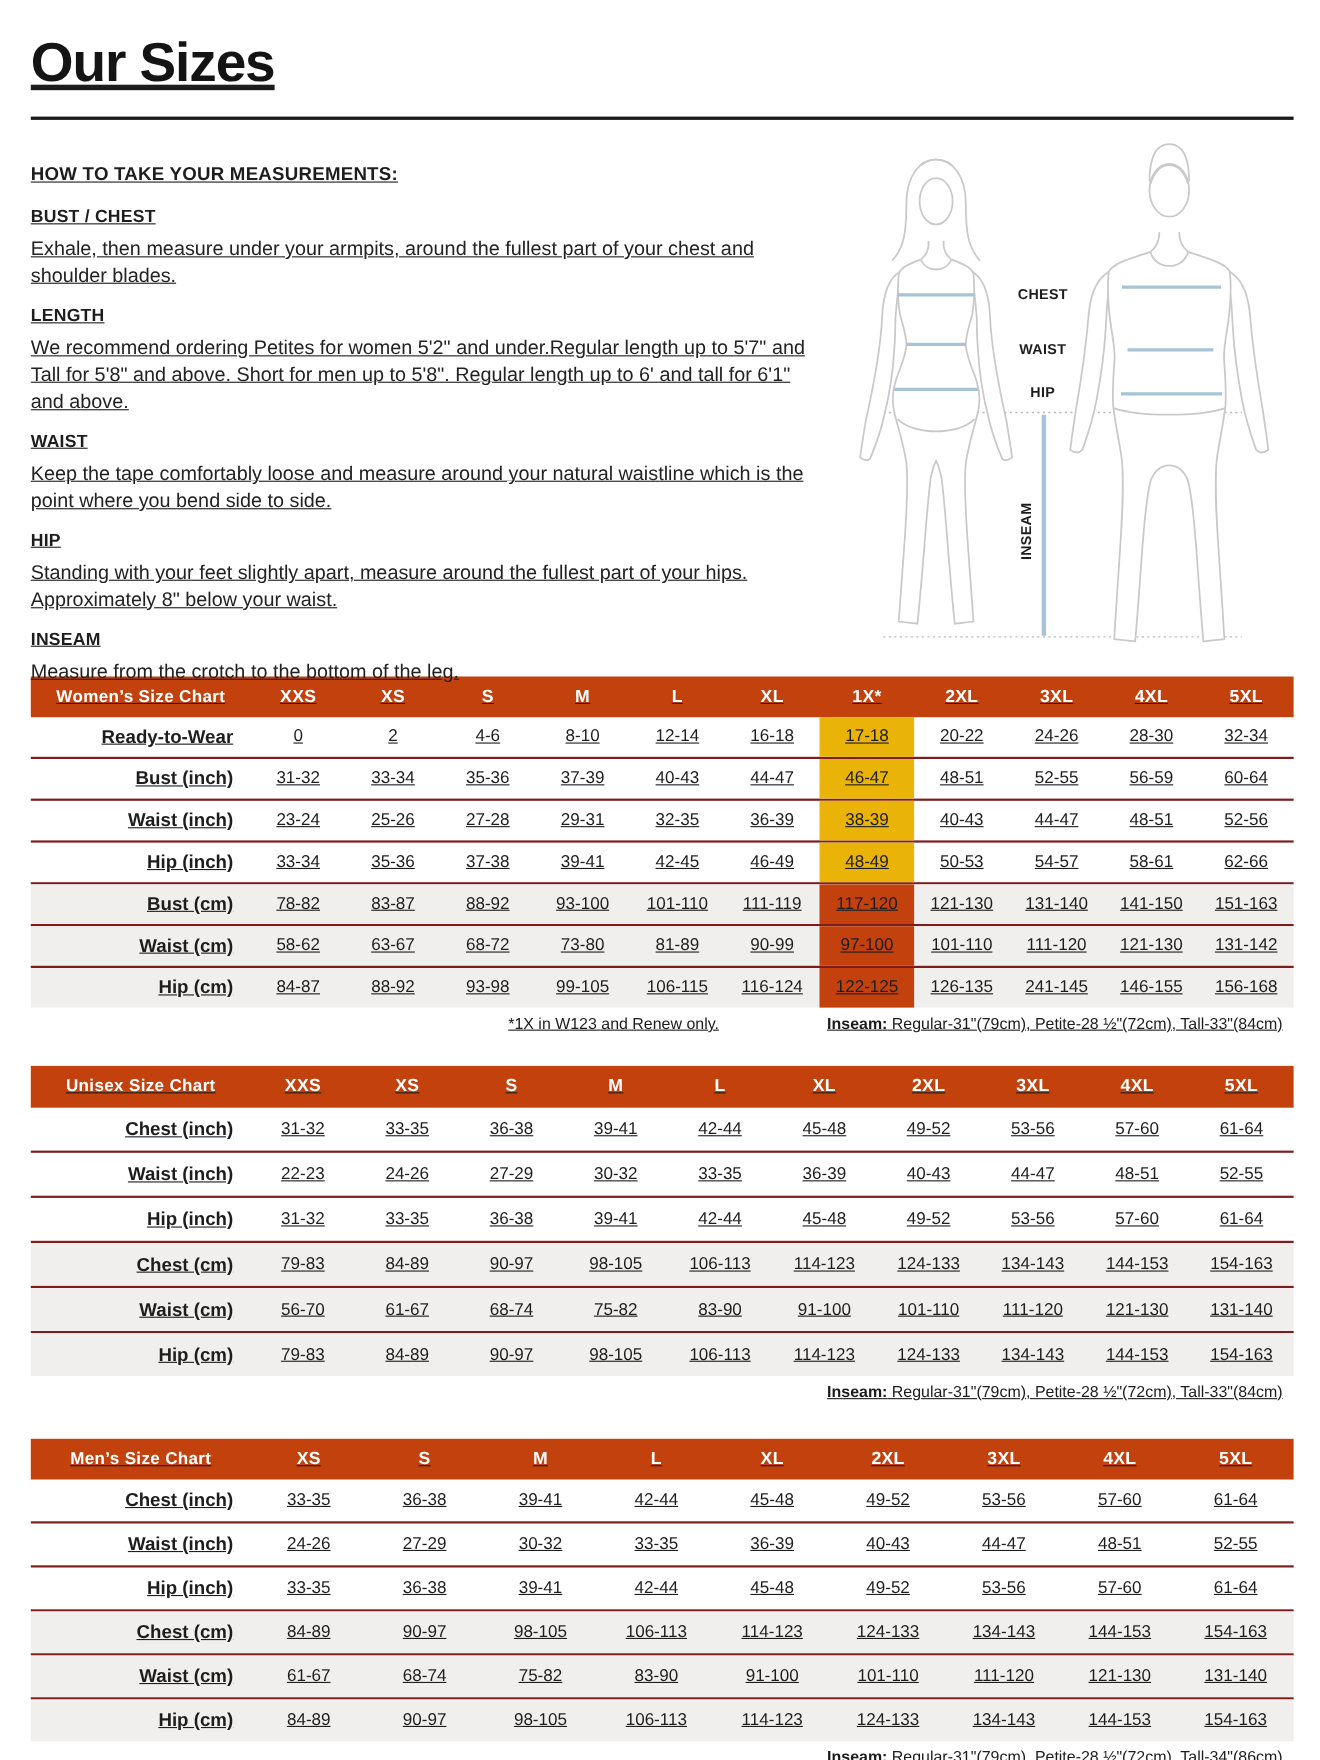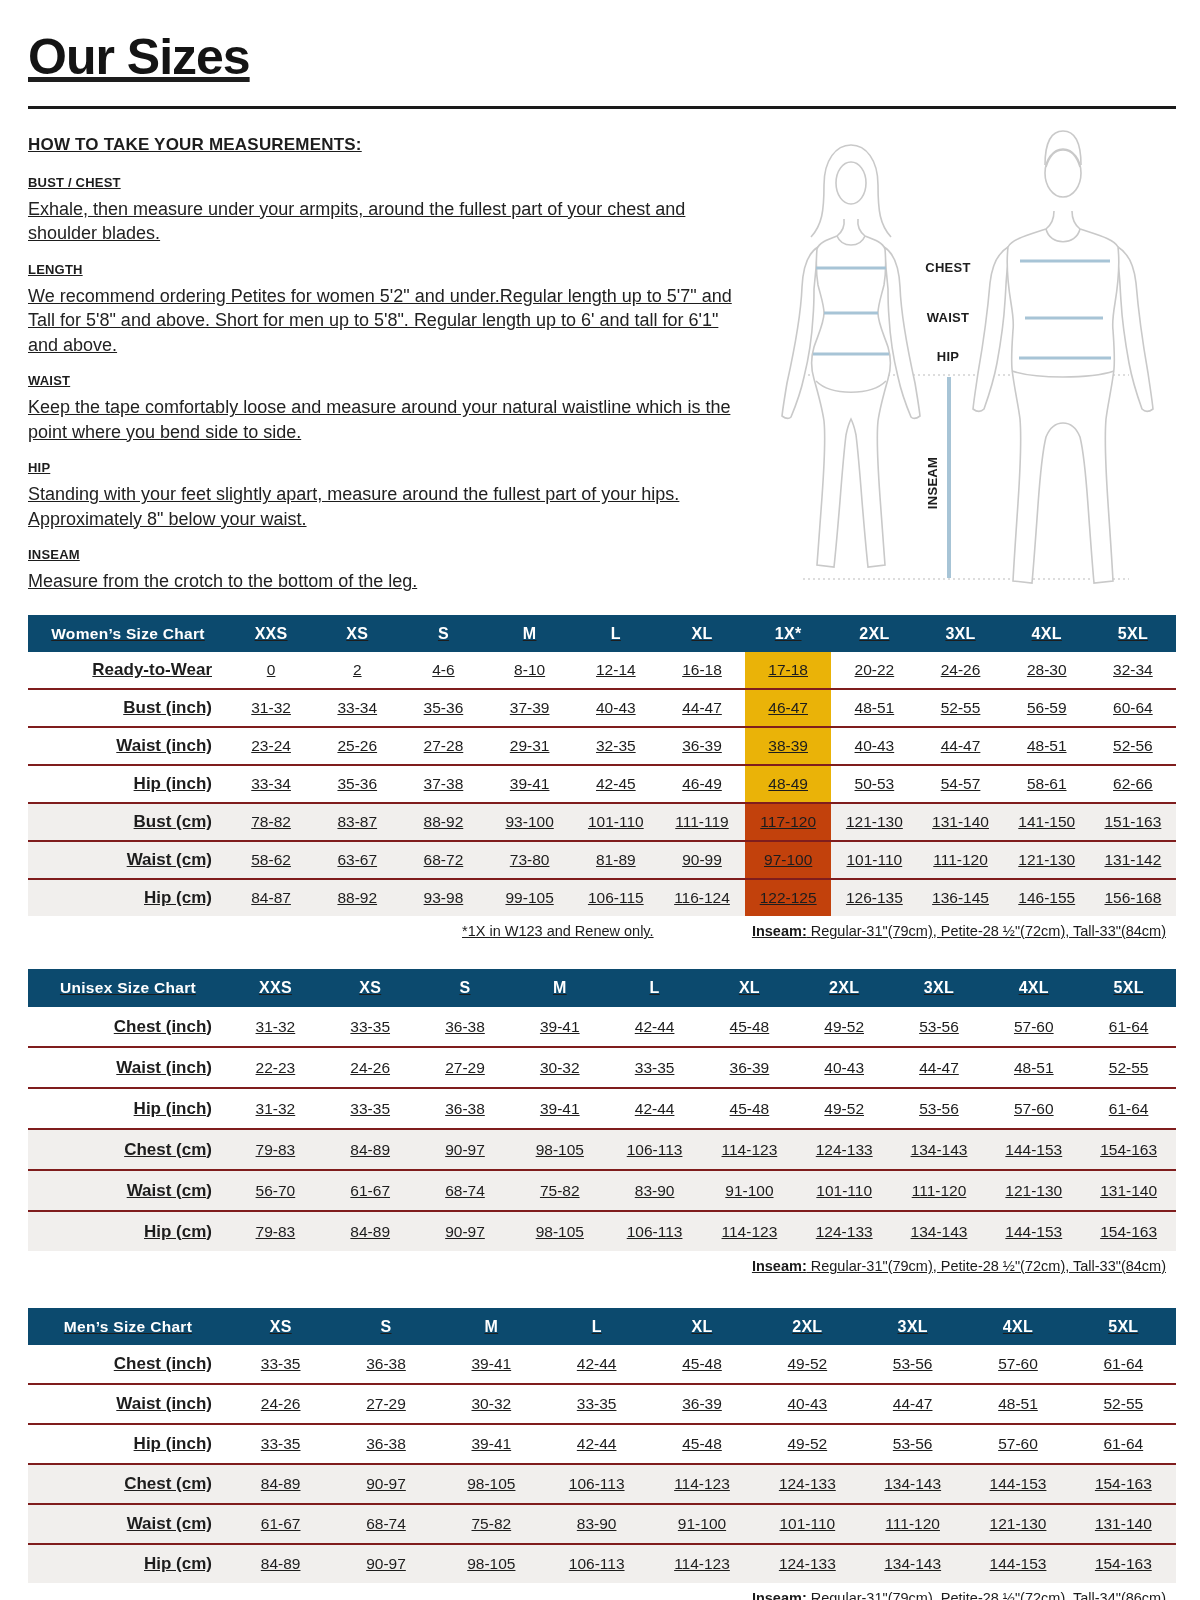--- a/index.html
+++ b/index.html
@@ -13,33 +13,33 @@
   
   .page-title{
     font-size:50px;font-weight:800;letter-spacing:-1px;
     margin:6px 0 20px 0;color:#141414;
   }
   .title-rule{border:none;border-top:3px solid #1a1a1a;margin:0 0 24px 0;}
 
   
   .top{display:flex;height:482px;}
   .instructions{width:745px;}
-  .instructions h2{font-size:17px;font-weight:800;margin:2px 0 20px 0;letter-spacing:.2px;}
+  .instructions h2{font-size:17px;font-weight:800;margin:16px 0 20px 0;letter-spacing:.2px;}
   .m-section{margin:0 0 16px 0;}
-  .m-section h3{font-size:13px;font-weight:800;margin:0 0 7px 0;letter-spacing:.2px;}
+  .m-section h3{font-size:16px;font-weight:800;margin:0 0 7px 0;letter-spacing:.2px;}
   .m-section p{font-size:18px;line-height:1.36;margin:0;max-width:725px;color:#222;}
 
   .diagram{margin-left:auto;width:420px;position:relative;margin-top:-8px;}
   .diagram svg{display:block;}
 
   
   .size-table{margin-top:0;}
   .t-head{
     display:grid;grid-template-columns:200px repeat(var(--cols),1fr);
-    background:#0c4a6e;color:#ffffff;align-items:center;
+    background:#c2410c;color:#ffffff;align-items:center;
     height:var(--headh,37px);
   }
   .th{font-weight:700;font-size:16px;text-align:center;letter-spacing:.3px;}
   .th.title-cell{font-size:15.5px;}
   .trow{
     display:grid;grid-template-columns:200px repeat(var(--cols),1fr);
     align-items:stretch;height:var(--rowh,36px);
     border-bottom:2px solid #7f1d1d;
   }
   .trow:last-child{border-bottom:none;}
@@ -261,21 +261,21 @@
         <div class="trow shaded">
           <div class="td label-cell">Hip (cm)</div>
           <div class="td val-cell">84-87</div>
           <div class="td val-cell">88-92</div>
           <div class="td val-cell">93-98</div>
           <div class="td val-cell">99-105</div>
           <div class="td val-cell">106-115</div>
           <div class="td val-cell">116-124</div>
           <div class="td val-cell hl">122-125</div>
           <div class="td val-cell">126-135</div>
-          <div class="td val-cell">136-145</div>
+          <div class="td val-cell">241-145</div>
           <div class="td val-cell">146-155</div>
           <div class="td val-cell">156-168</div>
         </div>
       </div>
     <div class="footnote">
       <span class="fn-left">*1X in W123 and Renew only.</span>
       <span class="fn-right"><b>Inseam:</b><span> Regular-31"(79cm), Petite-28 ½"(72cm), Tall-33"(84cm)</span></span>
     </div>
   </section>
 

